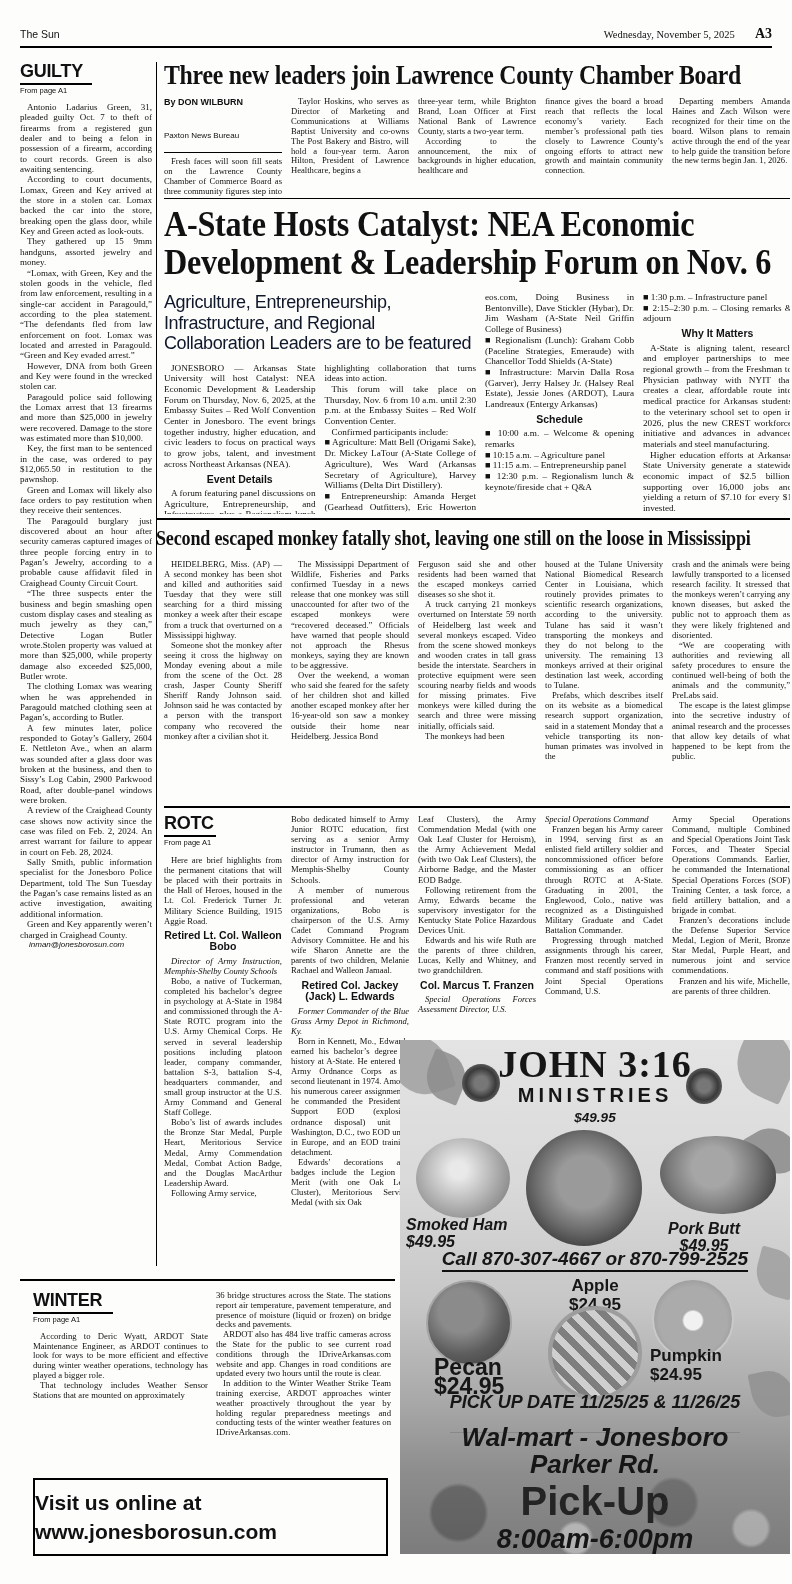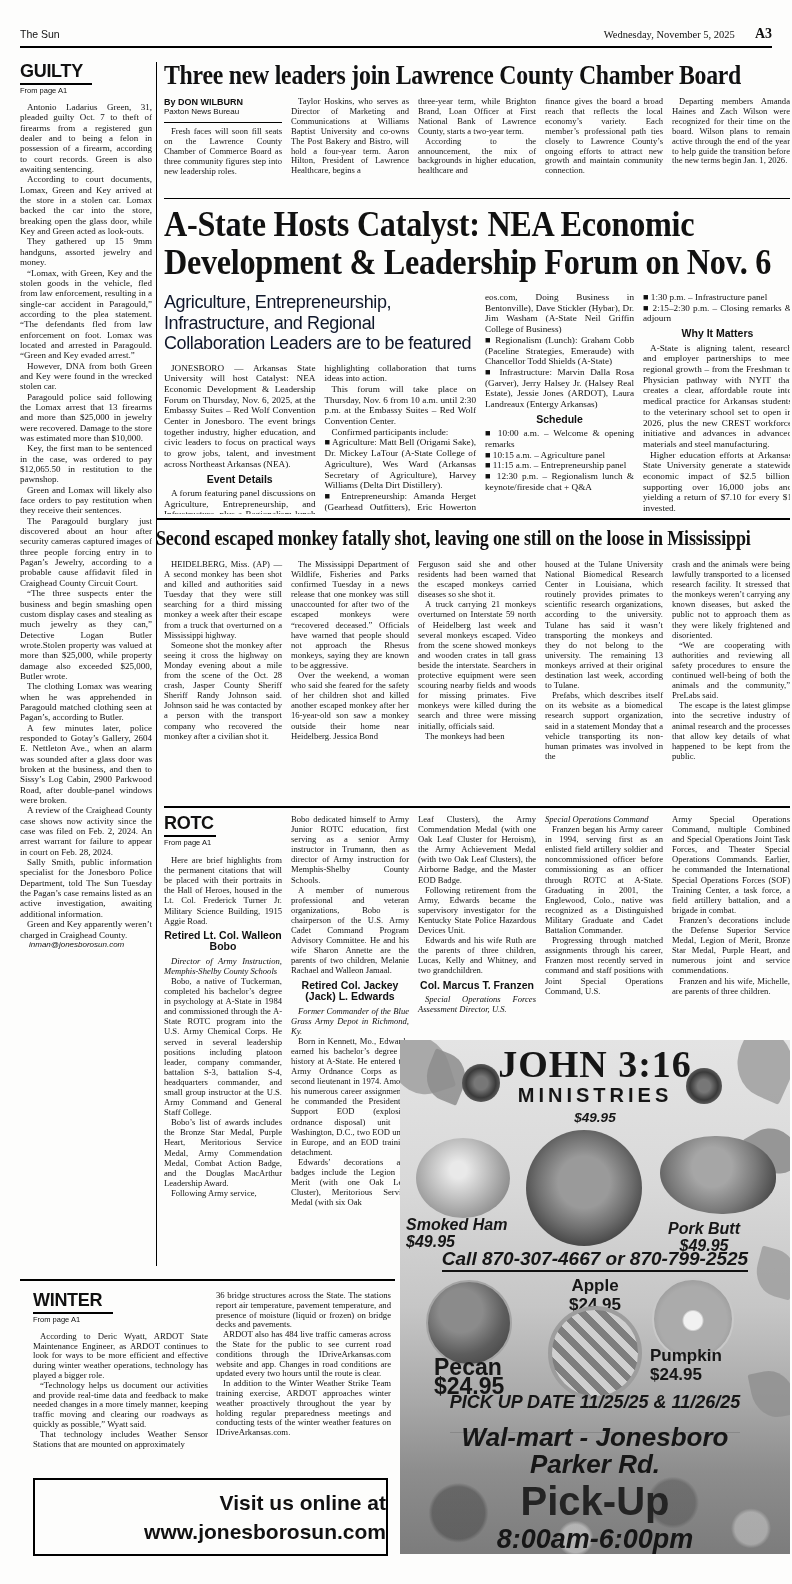--- a/index.html
+++ b/index.html
@@ -11,22 +11,22 @@
   .masthead{position:absolute;left:20px;right:20px;top:26px;display:flex;justify-content:space-between;
             align-items:baseline;font-family:"Liberation Sans",sans-serif;font-size:10.5px;}
   .mh-right{display:flex;align-items:baseline;gap:20px;font-family:Liberation Serif, serif;}
   .mh-page{font-weight:bold;font-size:14px;}
   
   .tagheader{font-family:"Liberation Sans",sans-serif;font-weight:bold;font-size:18px;letter-spacing:-0.3px;line-height:19px;}
   .tagrule{height:2px;background:#000;width:72px;margin:2px 0 1px;}
   .fromline{font-family:"Liberation Sans",sans-serif;font-size:7.5px;margin-bottom:7px;}
   
   .byline{font-family:"Liberation Sans",sans-serif;font-weight:bold;font-size:9px;line-height:10px;}
-  .bureau{font-family:"Liberation Sans",sans-serif;font-size:8px;line-height:9px;padding-bottom:6px;
-          border-bottom:1px solid #000;margin-bottom:4px;}
+  .bureau{font-family:"Liberation Sans",sans-serif;font-size:8px;line-height:9px;padding-bottom:12px;
+          border-bottom:1px solid #000;margin-bottom:4px;margin-top:24px;}
   
   .cols{display:flex;gap:9px;}
   .cols .col{flex:1;min-width:0;}
   .col{text-align:justify;hyphens:none;}
   .rail-col{font-size:9px;line-height:10.35px;}
   .s5{font-size:8.6px;line-height:9.9px;}
   .s5m{font-size:8.6px;line-height:10.1px;}
   .s4{font-size:9.2px;line-height:10.7px;}
   .winter-body{font-size:8.7px;line-height:9.8px;}
   .it{margin:0;}
@@ -47,21 +47,21 @@
              transform:scaleX(.82);transform-origin:0 0;width:122%;}
   .astate-subhead{font-family:"Liberation Sans",sans-serif;font-size:18px;line-height:20.5px;color:#0f172a;
                   letter-spacing:-0.4px;margin-bottom:9px;}
   .astate-body{display:flex;gap:9px;}
   .astate-left{width:312px;flex:none;}
   .astate-left-cols{display:flex;gap:9px;}
   .astate-left-cols .col{flex:1;min-width:0;}
   .astate-c{width:149px;flex:none;}
   
   .promo{position:absolute;left:33px;top:1478px;width:351px;height:74px;border:2px solid #000;
-         display:flex;flex-direction:column;align-items:flex-end;justify-content:center;
+         display:flex;flex-direction:column;align-items:flex-start;justify-content:center;
          font-family:"Liberation Sans",sans-serif;font-weight:bold;font-size:21px;line-height:29px;}
   
   .ad{position:absolute;left:400px;top:1040px;width:390px;height:514px;overflow:hidden;
       font-family:"Liberation Sans",sans-serif;color:#161616;
       background:
         radial-gradient(circle at 15% 92%, rgba(60,60,60,.45) 0 26px, transparent 30px),
         radial-gradient(circle at 45% 97%, rgba(230,230,230,.5) 0 14px, transparent 18px),
         radial-gradient(circle at 70% 90%, rgba(70,70,70,.4) 0 22px, transparent 26px),
         radial-gradient(circle at 90% 95%, rgba(220,220,220,.45) 0 16px, transparent 20px),
         linear-gradient(180deg,#e4e4e4 0%,#d9d9d9 28%,#c6c6c6 52%,#a9a9a9 70%,#8d8d8d 84%,#7c7c7c 100%);}
@@ -282,21 +282,20 @@
 
   <div class="rule" style="left:20px;width:375px;top:1279px;height:2px"></div>
   <section class="abs" style="left:33px;top:1291px;width:358px;height:182px;overflow:hidden">
     <div class="cols winter-body" style="gap:8px">
       <div class="col">
         <div class="tagheader">WINTER</div>
         <div class="tagrule" style="width:80px"></div>
         <div class="fromline">From page A1</div>
         <div>
             <div class="it it-p">According to Deric Wyatt, ARDOT State Maintenance Engineer, as ARDOT continues to look for ways to be more efficient and effective during winter weather operations, technology has played a bigger role.</div>
-            <div class="it it-p">“Technology helps us document our activities and provide real-time data and feedback to make needed changes in a more timely manner, keeping traffic moving and clearing our roadways as quickly as possible,” Wyatt said.</div>
             <div class="it it-p">That technology includes Weather Sensor Stations that are mounted on approximately</div>
           </div>
       </div>
       <div class="col">
           <div class="it it-pc">36 bridge structures across the State. The stations report air temperature, pavement temperature, and presence of moisture (liquid or frozen) on bridge decks and pavements.</div>
           <div class="it it-p">ARDOT also has 484 live traffic cameras across the State for the public to see current road conditions through the IDriveArkansas.com website and app. Changes in road conditions are updated every two hours until the route is clear.</div>
           <div class="it it-p">In addition to the Winter Weather Strike Team training exercise, ARDOT approaches winter weather proactively throughout the year by holding regular preparedness meetings and conducting tests of the winter weather features on IDriveArkansas.com.</div>
         </div>
     </div>
   </section>

